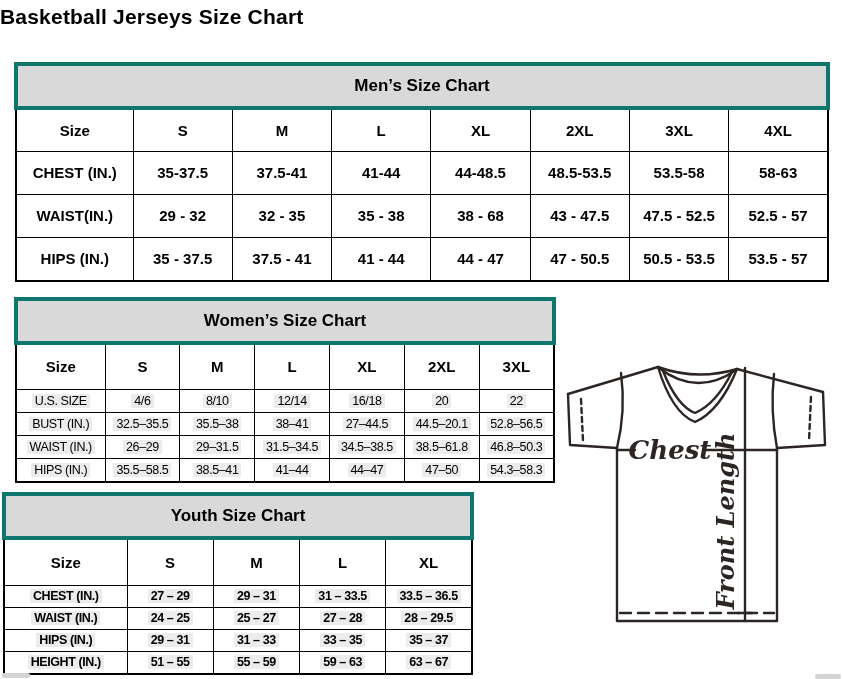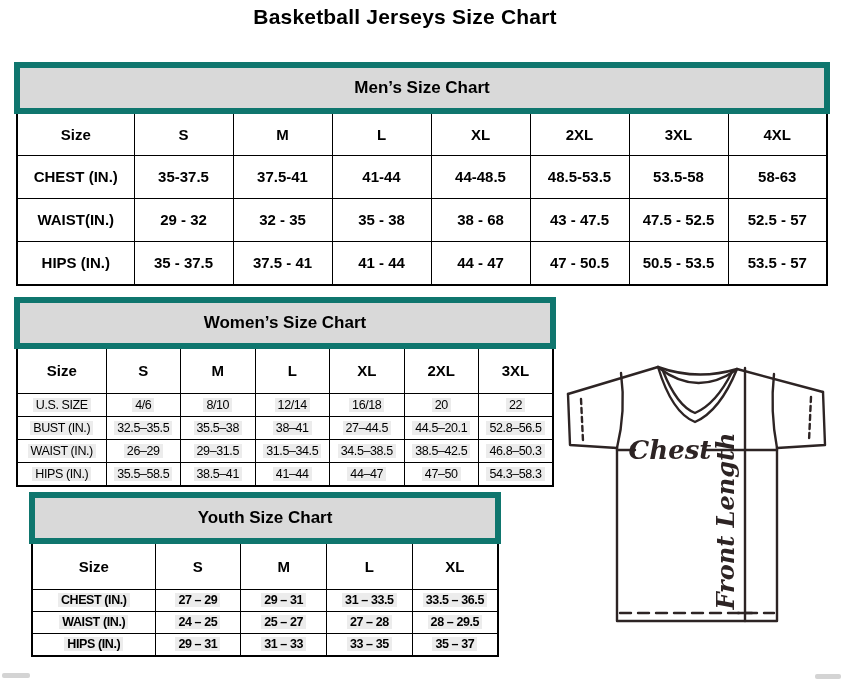--- a/index.html
+++ b/index.html
@@ -1,45 +1,45 @@
 <!DOCTYPE html>
 <html><head>
 <meta charset="utf-8">
 <style>
   html,body{margin:0;padding:0;}
   body{
     width:843px;height:679px;position:relative;background:#ffffff;
     font-family:"Liberation Sans",sans-serif;color:#000;overflow:hidden;
   }
   .page-title{
-    position:absolute;top:5px;left:0;width:810px;text-align:center;
+    position:absolute;top:5px;left:0;width:810px;text-align:left;
     font-size:21px;font-weight:bold;letter-spacing:0.2px;
   }
   table{
     position:absolute;border-collapse:collapse;table-layout:fixed;
     background:#fff;border:2px solid #000;
   }
   th,td{
     border:1px solid #000;text-align:center;vertical-align:middle;
     padding:0;line-height:1.15;
   }
   .chart-title th{
     background:#d9d9d9;font-size:17px;font-weight:bold;height:40px;
-    border:6px solid #0f766e;
+    border:4px solid #0f766e;
   }
   
   .mens{left:14px;top:62px;width:816px;}
   .mens .size-row th{height:41px;font-size:15px;font-weight:bold;}
   .mens .data-row td{height:42px;font-size:15px;font-weight:bold;}
   
   .womens{left:14px;top:297px;width:542px;}
   .womens .size-row th{height:44px;font-size:15px;font-weight:bold;}
   .womens .data-row td{height:22px;font-size:12.5px;font-weight:normal;letter-spacing:-0.4px;}
   
-  .youth{left:29px;top:492px;width:472px;}
+  .youth{left:2px;top:492px;width:472px;}
   .youth .size-row th{height:45px;font-size:15px;font-weight:bold;}
   .youth .data-row td{height:21px;font-size:12.5px;font-weight:bold;letter-spacing:-0.4px;}
   .hl{background:#ececec;padding:0 3px;white-space:nowrap;}
   
   .jersey{position:absolute;left:558px;top:360px;width:285px;height:274px;}
   .jersey svg{width:100%;height:100%;}
   .diag-text{
     font-family:"DejaVu Serif","Liberation Serif",serif;
     font-style:italic;font-weight:bold;fill:#2d2424;
   }
@@ -137,21 +137,21 @@
     <td><span class="hl">27–44.5</span></td>
     <td><span class="hl">44.5–20.1</span></td>
     <td><span class="hl">52.8–56.5</span></td>
   </tr>
   <tr class="data-row">
     <td><span class="hl">WAIST (IN.)</span></td>
     <td><span class="hl">26–29</span></td>
     <td><span class="hl">29–31.5</span></td>
     <td><span class="hl">31.5–34.5</span></td>
     <td><span class="hl">34.5–38.5</span></td>
-    <td><span class="hl">38.5–42.5</span></td>
+    <td><span class="hl">38.5–61.8</span></td>
     <td><span class="hl">46.8–50.3</span></td>
   </tr>
   <tr class="data-row">
     <td><span class="hl">HIPS (IN.)</span></td>
     <td><span class="hl">35.5–58.5</span></td>
     <td><span class="hl">38.5–41</span></td>
     <td><span class="hl">41–44</span></td>
     <td><span class="hl">44–47</span></td>
     <td><span class="hl">47–50</span></td>
     <td><span class="hl">54.3–58.3</span></td>
@@ -187,20 +187,27 @@
     <td><span class="hl">25 – 27</span></td>
     <td><span class="hl">27 – 28</span></td>
     <td><span class="hl">28 – 29.5</span></td>
   </tr>
   <tr class="data-row">
     <td><span class="hl">HIPS (IN.)</span></td>
     <td><span class="hl">29 – 31</span></td>
     <td><span class="hl">31 – 33</span></td>
     <td><span class="hl">33 – 35</span></td>
     <td><span class="hl">35 – 37</span></td>
+  </tr>
+  <tr class="data-row">
+    <td><span class="hl">HEIGHT (IN.)</span></td>
+    <td><span class="hl">51 – 55</span></td>
+    <td><span class="hl">55 – 59</span></td>
+    <td><span class="hl">59 – 63</span></td>
+    <td><span class="hl">63 – 67</span></td>
   </tr>
 </tbody>
   </table>
 
 <div class="jersey">
   <svg viewBox="0 0 285 272" xmlns="http://www.w3.org/2000/svg">
     <g stroke="#2d2424" stroke-width="2.4" fill="none" stroke-linejoin="round" stroke-linecap="round">
 
       <path d="M 10 33 L 100 6"></path>
       <path d="M 179 8 L 265 31"></path>

